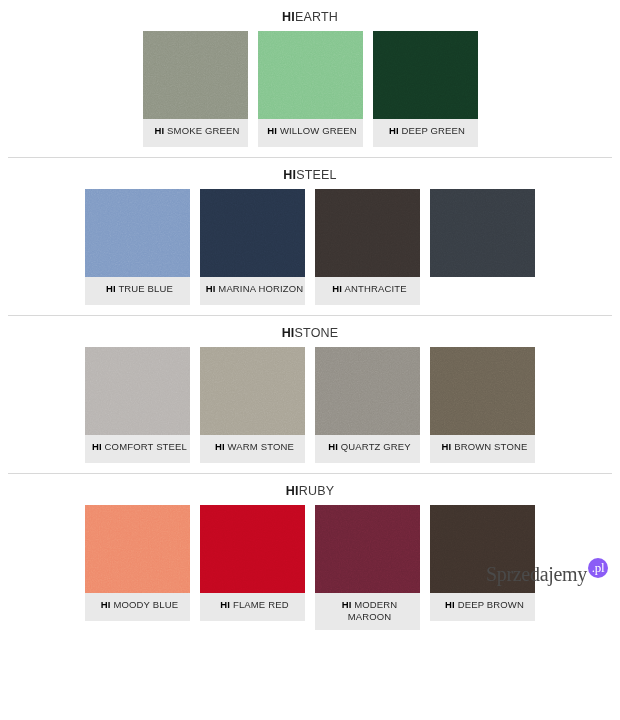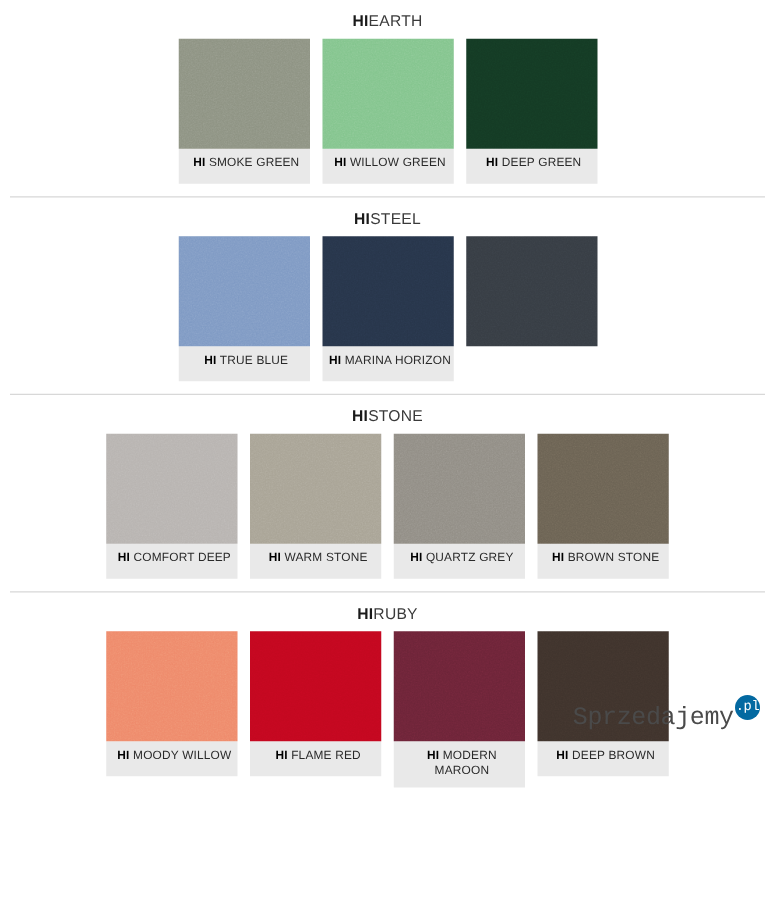--- a/index.html
+++ b/index.html
@@ -81,29 +81,30 @@
   .label .hi {
     font-weight: bold;
     color: #000000;
   }
   .watermark {
     position: absolute;
     right: 10px;
     bottom: 6px;
     font-size: 20px;
     color: #4a4a4a;
-    font-family: Liberation Mono, monospace;
+    font-family: Liberation Serif, serif;
     letter-spacing: -0.3px;
     display: flex;
+    align-items: center;
     gap: 3px;
   }
   .watermark .pl {
-    background: #0369a1;
+    background: #8b5cf6;
     color: #ffffff;
-    font-size: 11px;
+    font-size: 13px;
     border-radius: 50%;
     width: 20px;
     height: 20px;
     display: inline-flex;
     align-items: center;
     justify-content: center;
     position: relative;
     top: -7px;
     left: -2px;
   }
@@ -176,20 +177,32 @@
                 <filter id="f6">
                   <feTurbulence type="fractalNoise" baseFrequency="0.9" numOctaves="3" seed="6"></feTurbulence>
                   <feColorMatrix type="saturate" values="0"></feColorMatrix>
                 </filter>
                 <rect width="105" height="88" filter="url(#f6)" opacity="0.35"></rect>
               </svg>
             </div>
             <div class="label"><span class="hi">HI</span> <span>MARINA HORIZON</span></div>
           </div>
           <div class="swatch">
+            <div class="chip" style="background: rgb(58, 51, 48);">
+              <svg class="grain" xmlns="http://www.w3.org/2000/svg" width="105" height="88">
+                <filter id="f7">
+                  <feTurbulence type="fractalNoise" baseFrequency="0.9" numOctaves="3" seed="7"></feTurbulence>
+                  <feColorMatrix type="saturate" values="0"></feColorMatrix>
+                </filter>
+                <rect width="105" height="88" filter="url(#f7)" opacity="0.35"></rect>
+              </svg>
+            </div>
+            <div class="label"><span class="hi">HI</span> <span>ANTHRACITE</span></div>
+          </div>
+          <div class="swatch">
             <div class="chip" style="background: rgb(55, 61, 68);">
               <svg class="grain" xmlns="http://www.w3.org/2000/svg" width="105" height="88">
                 <filter id="f8">
                   <feTurbulence type="fractalNoise" baseFrequency="0.9" numOctaves="3" seed="8"></feTurbulence>
                   <feColorMatrix type="saturate" values="0"></feColorMatrix>
                 </filter>
                 <rect width="105" height="88" filter="url(#f8)" opacity="0.35"></rect>
               </svg>
             </div>
           </div>
@@ -202,21 +215,21 @@
           <div class="swatch">
             <div class="chip" style="background: rgb(184, 180, 177);">
               <svg class="grain" xmlns="http://www.w3.org/2000/svg" width="105" height="88">
                 <filter id="f9">
                   <feTurbulence type="fractalNoise" baseFrequency="0.9" numOctaves="3" seed="9"></feTurbulence>
                   <feColorMatrix type="saturate" values="0"></feColorMatrix>
                 </filter>
                 <rect width="105" height="88" filter="url(#f9)" opacity="0.35"></rect>
               </svg>
             </div>
-            <div class="label"><span class="hi">HI</span> <span>COMFORT DEEP</span></div>
+            <div class="label"><span class="hi">HI</span> <span>COMFORT STEEL</span></div>
           </div>
           <div class="swatch">
             <div class="chip" style="background: rgb(169, 164, 150);">
               <svg class="grain" xmlns="http://www.w3.org/2000/svg" width="105" height="88">
                 <filter id="f10">
                   <feTurbulence type="fractalNoise" baseFrequency="0.9" numOctaves="3" seed="10"></feTurbulence>
                   <feColorMatrix type="saturate" values="0"></feColorMatrix>
                 </filter>
                 <rect width="105" height="88" filter="url(#f10)" opacity="0.35"></rect>
               </svg>
@@ -256,21 +269,21 @@
           <div class="swatch">
             <div class="chip" style="background: rgb(239, 138, 107);">
               <svg class="grain" xmlns="http://www.w3.org/2000/svg" width="105" height="88">
                 <filter id="f13">
                   <feTurbulence type="fractalNoise" baseFrequency="0.9" numOctaves="3" seed="13"></feTurbulence>
                   <feColorMatrix type="saturate" values="0"></feColorMatrix>
                 </filter>
                 <rect width="105" height="88" filter="url(#f13)" opacity="0.35"></rect>
               </svg>
             </div>
-            <div class="label"><span class="hi">HI</span> <span>MOODY WILLOW</span></div>
+            <div class="label"><span class="hi">HI</span> <span>MOODY BLUE</span></div>
           </div>
           <div class="swatch">
             <div class="chip" style="background: rgb(195, 7, 31);">
               <svg class="grain" xmlns="http://www.w3.org/2000/svg" width="105" height="88">
                 <filter id="f14">
                   <feTurbulence type="fractalNoise" baseFrequency="0.9" numOctaves="3" seed="14"></feTurbulence>
                   <feColorMatrix type="saturate" values="0"></feColorMatrix>
                 </filter>
                 <rect width="105" height="88" filter="url(#f14)" opacity="0.35"></rect>
               </svg>

